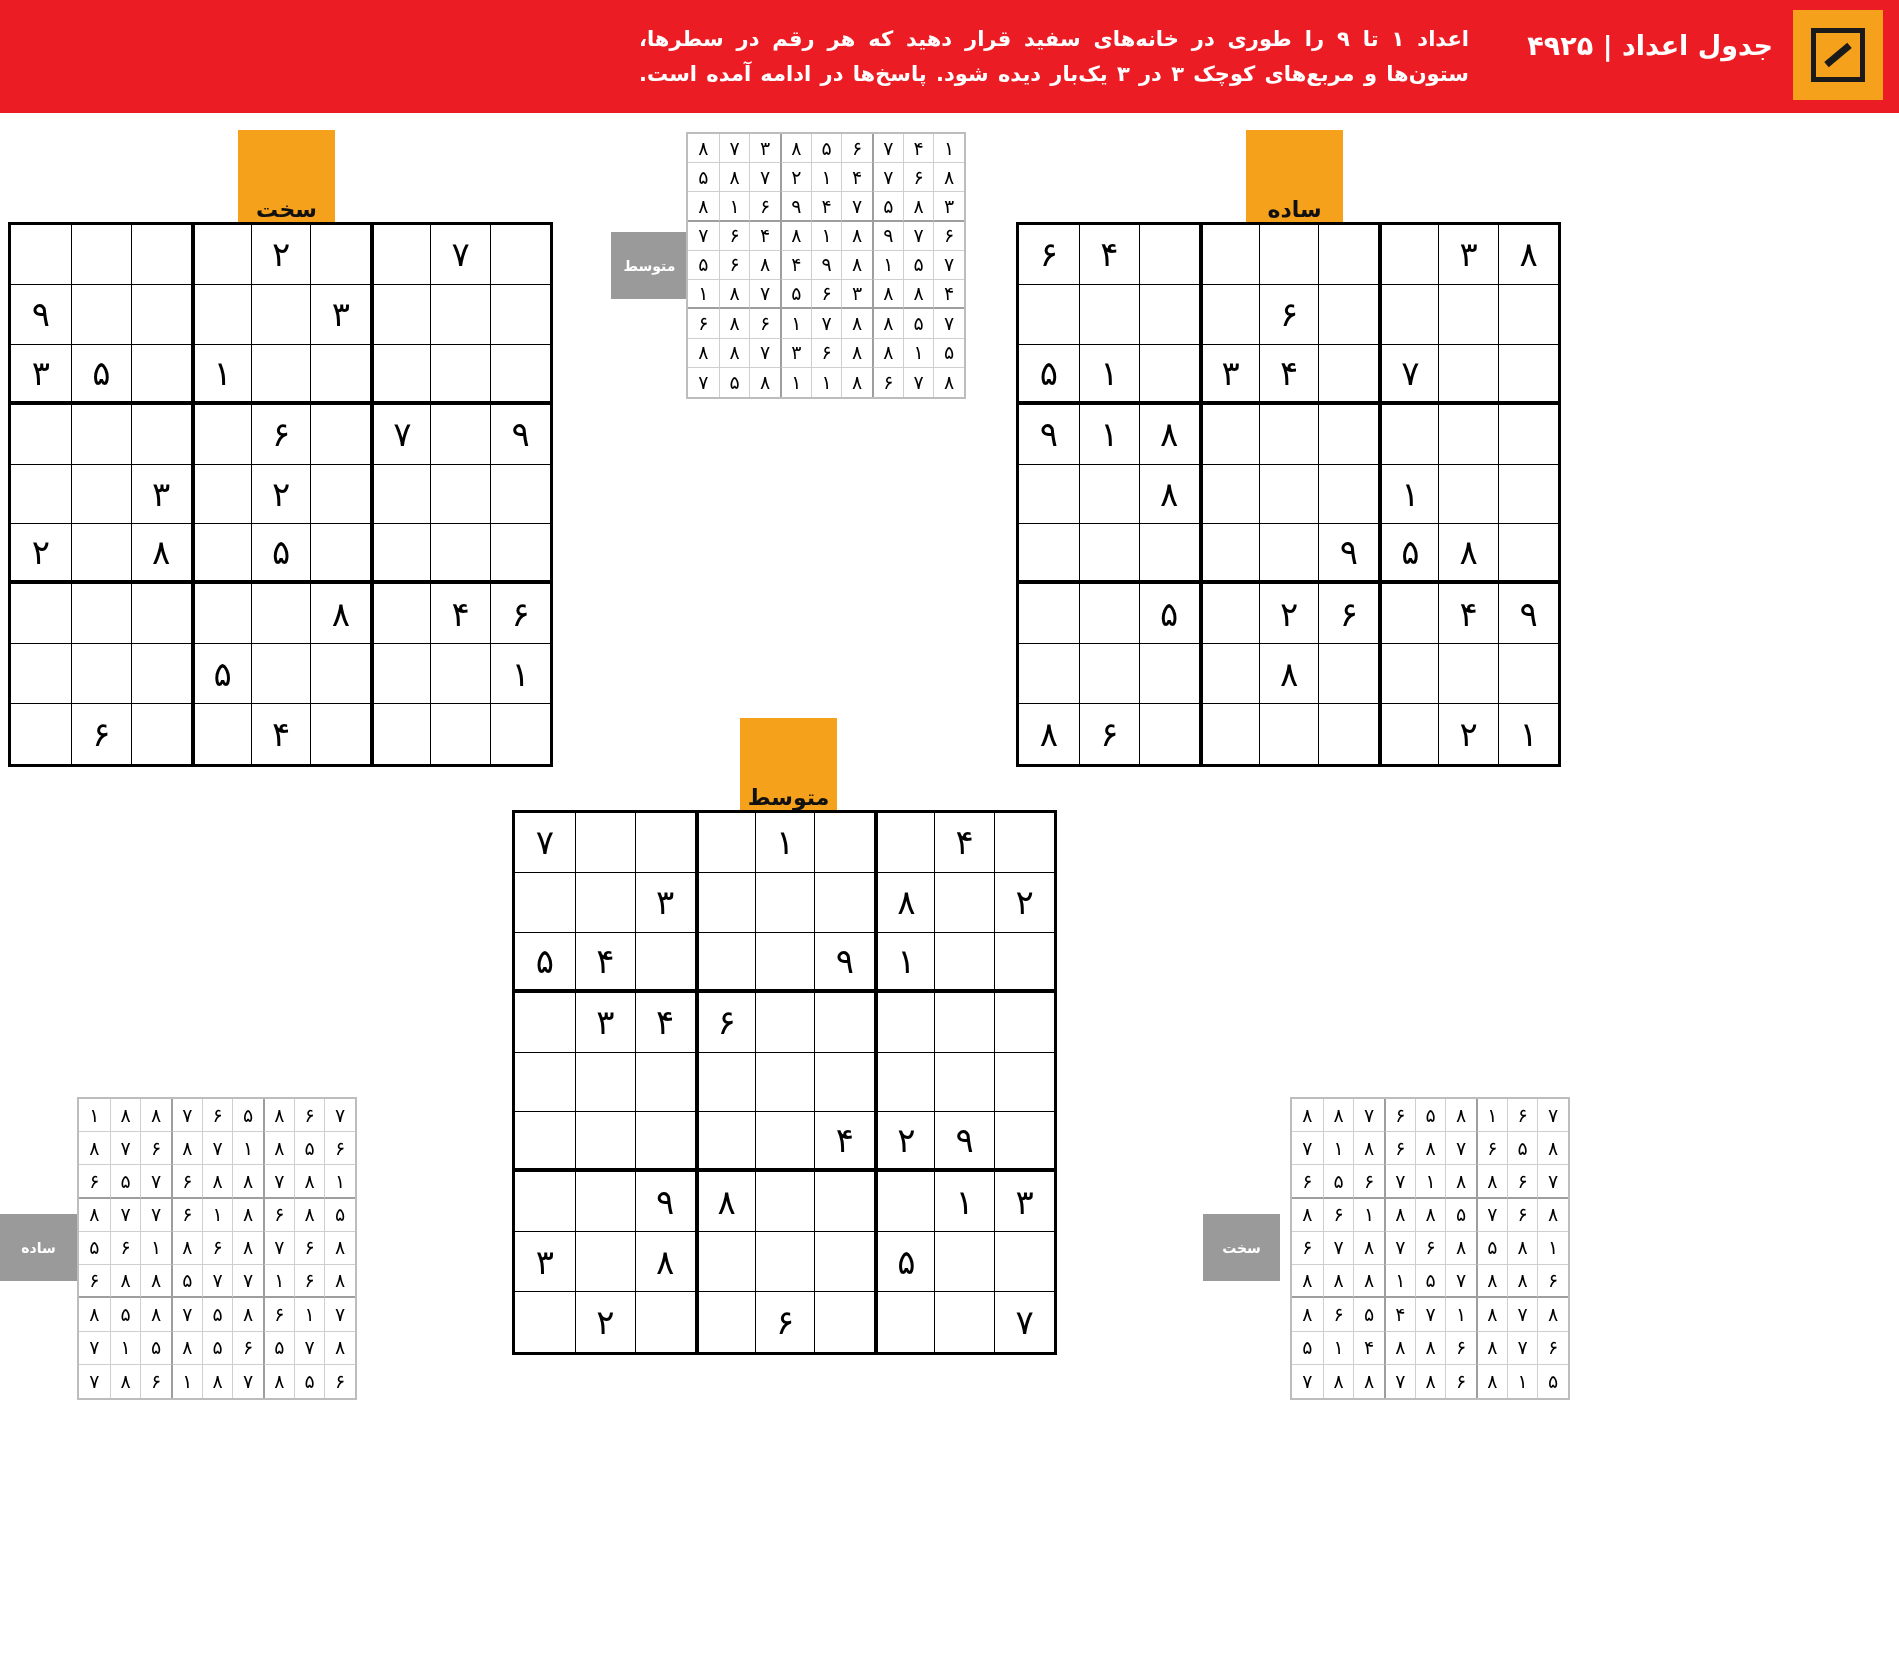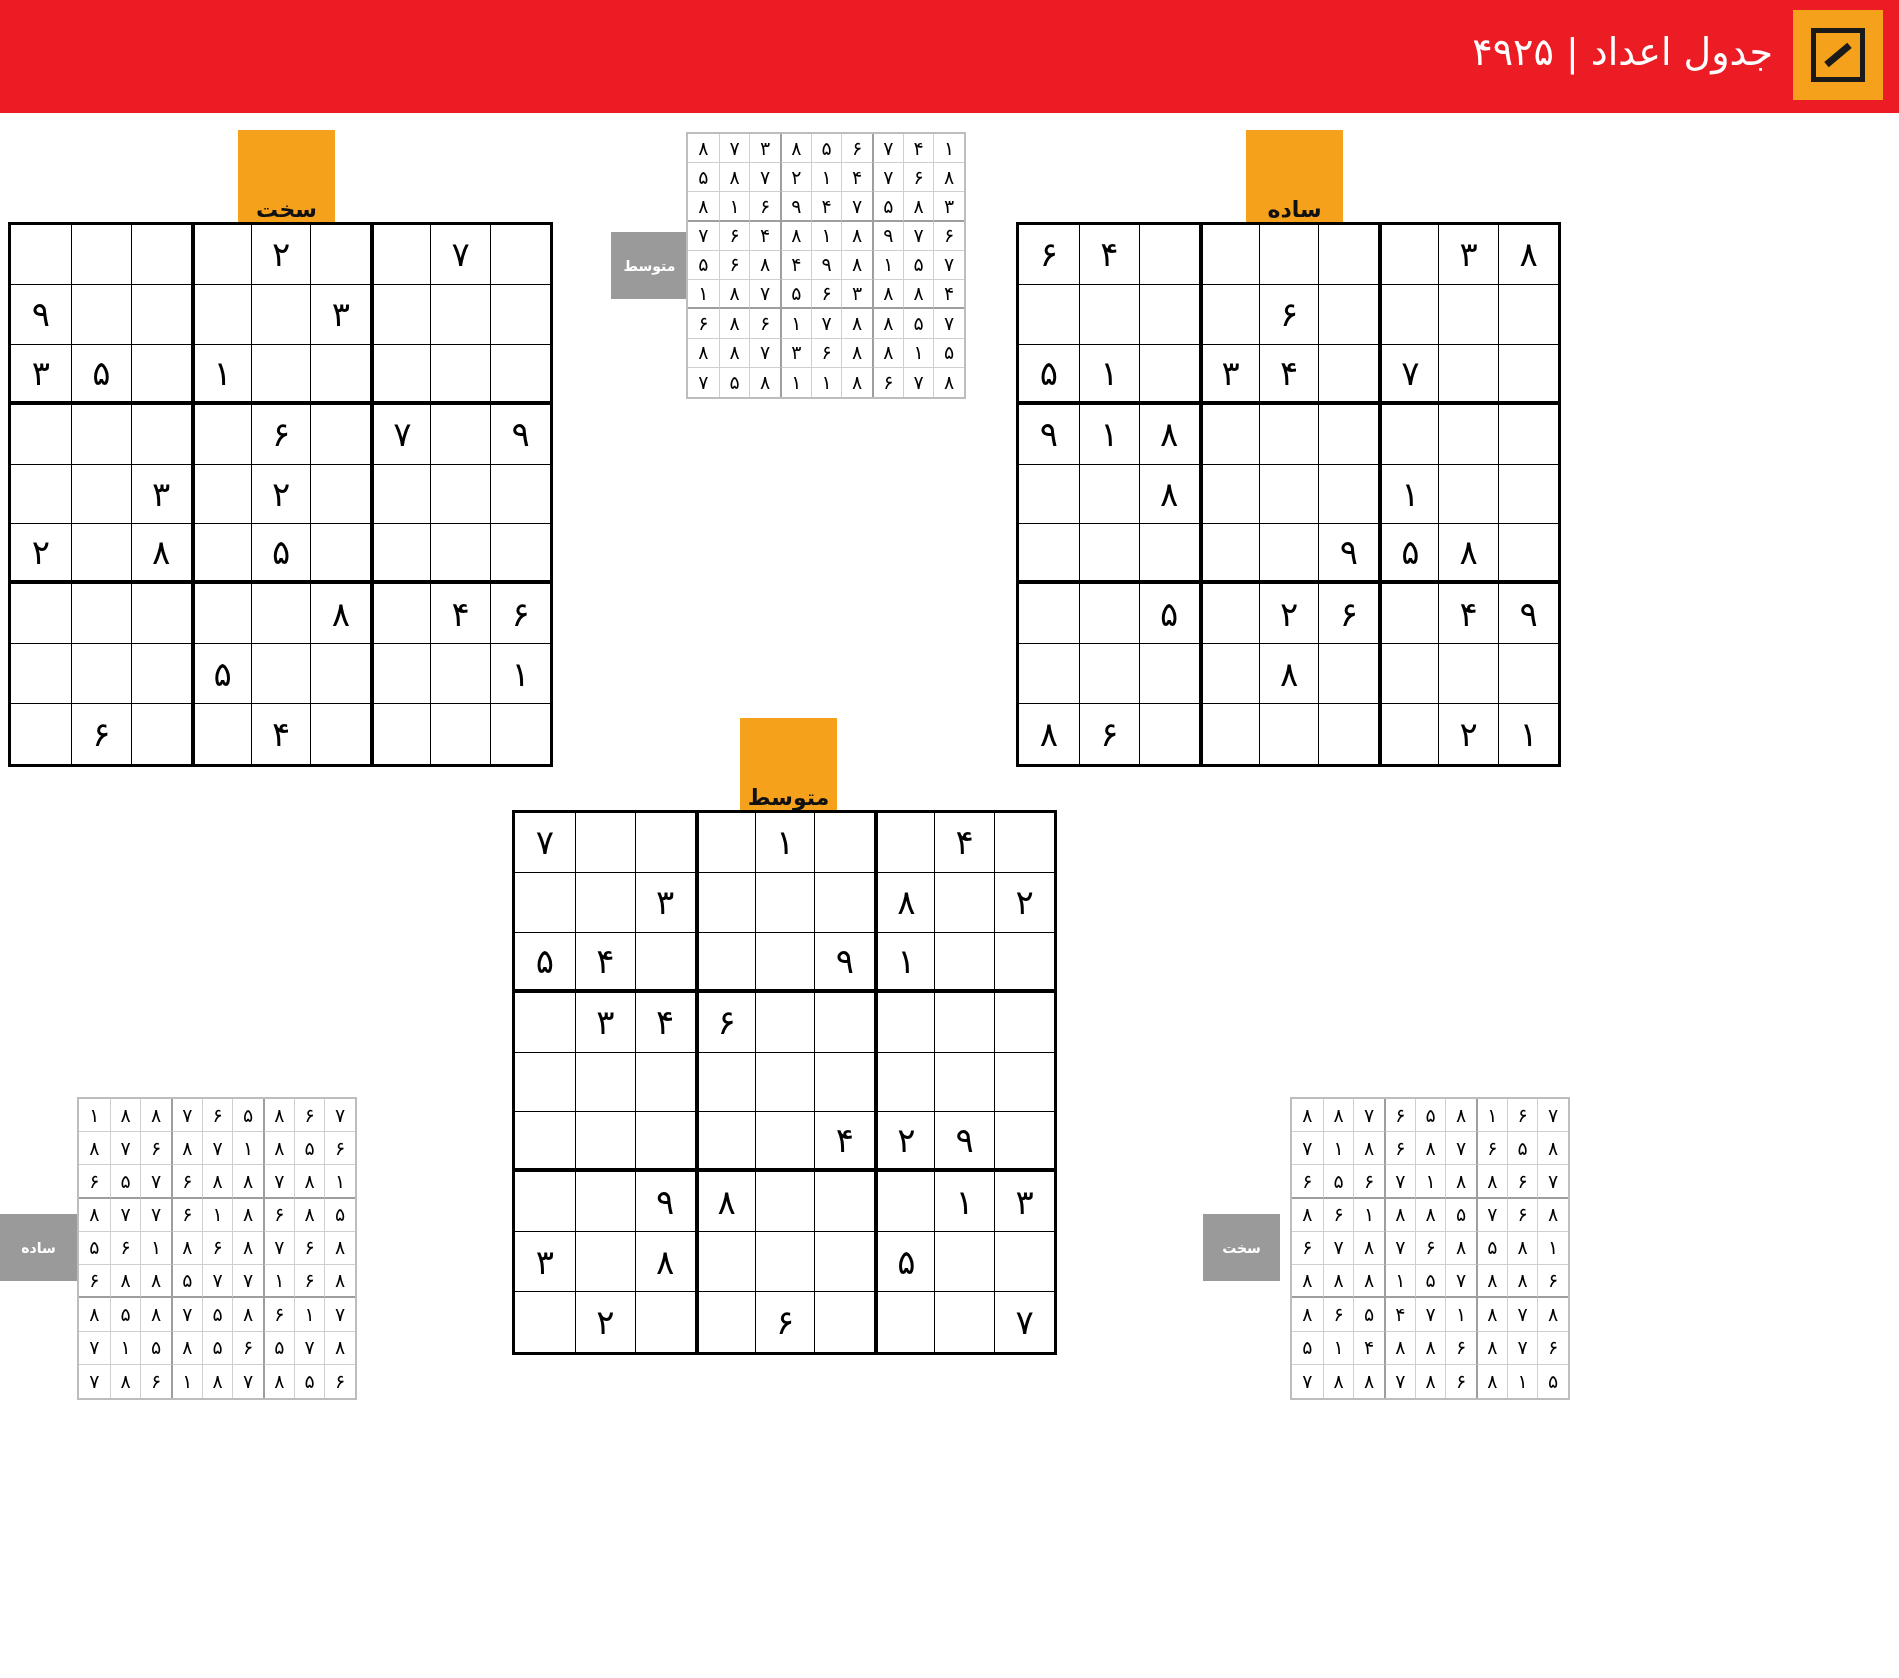--- a/index.html
+++ b/index.html
@@ -45,22 +45,22 @@
     top: 50%; left: 50%;
     width: 30px; height: 7px;
     background: #1a1a1a;
     transform: translate(-50%, -50%) rotate(-40deg);
   }
   .header-title {
     position: absolute;
     top: 30px;
     right: 126px;
     color: #ffffff;
-    font-size: 38px;
-    font-weight: normal;
+    font-size: 27px;
+    font-weight: bold;
     white-space: nowrap;
   }
   .header-instructions {
     position: absolute;
     top: 22px;
     right: 430px;
     width: 830px;
     color: #ffffff;
     font-size: 21px;
     font-weight: bold;
@@ -154,20 +154,21 @@
   }
 </style>
 </head>
 <body>
 
 <div class="header">
   <div class="header-logo">
     <div class="header-logo-inner"></div>
   </div>
   <div class="header-title">جدول اعداد | ۴۹۲۵</div>
+  <div class="header-instructions">اعداد ۱ تا ۹ را طوری در خانه‌های سفید قرار دهید که هر رقم در سطرها، ستون‌ها و مربع‌های کوچک ۳ در ۳ یک‌بار دیده شود. پاسخ‌ها در ادامه آمده است.</div>
 </div>
 
 <div class="tab" style="top:130px; left:238px;">
   <span>سخت</span>
 </div>
 <div class="grid" id="grid-hard" style="top:222px; left:8px; width:545px; height:545px;">
     <div class="cell"></div>
     <div class="cell">۷</div>
     <div class="cell bl"></div>
     <div class="cell"></div>

